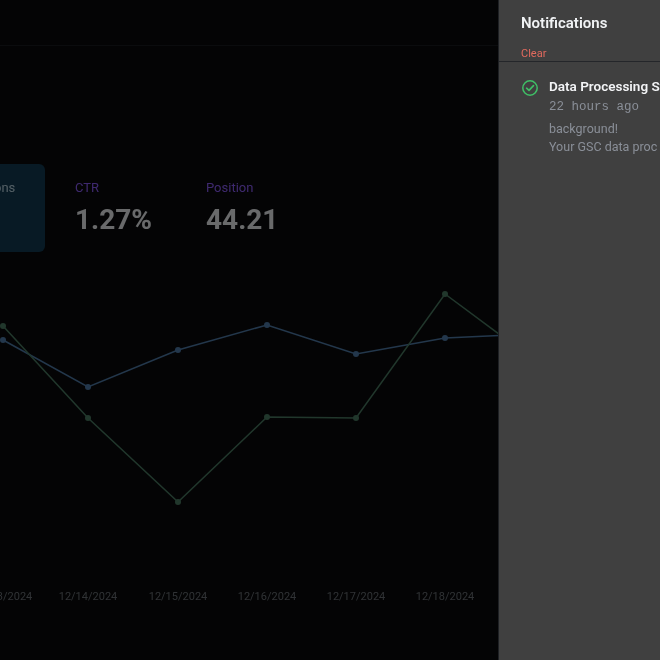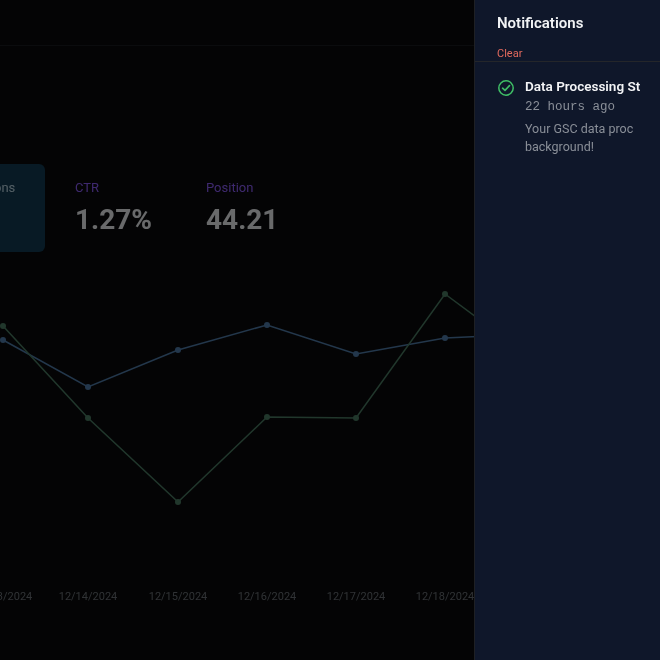--- a/index.html
+++ b/index.html
@@ -70,23 +70,23 @@
   .axis-label {
     font-size: 11px;
     fill: #6b7076;
     text-anchor: middle;
   }
 
   
   .notif-panel {
     position: absolute;
     top: 0; right: 0;
-    width: 186px; 
+    width: 162px; 
     height: 660px;
-    background: #0f172a;
+    background: #404040;
     border-left: 1px solid #1e2024;
     padding: 14px 0 0 22px;
     z-index: 10;
   }
   .notif-title {
     font-size: 15px;
     font-weight: 600;
     color: #f1f3f5;
     margin-bottom: 10px;
     white-space: nowrap;
@@ -201,17 +201,17 @@
   <div class="notif-item">
     <span class="notif-icon">
       <svg width="18" height="18" viewBox="0 0 18 18">
         <circle cx="9" cy="9" r="7.2" fill="none" stroke="#3fbf66" stroke-width="1.5"></circle>
         <path d="M5.6 9.2 L8 11.4 L12.5 6.6" fill="none" stroke="#3fbf66" stroke-width="1.6" stroke-linecap="round" stroke-linejoin="round"></path>
       </svg>
     </span>
     <div class="notif-body">
       <div class="notif-heading">Data Processing St</div>
       <div class="notif-time">22 hours ago</div>
+      <div class="notif-desc">background!</div>
       <div class="notif-desc">Your GSC data proc</div>
-      <div class="notif-desc">background!</div>
     </div>
   </div>
 </div>
 
 </body></html>

